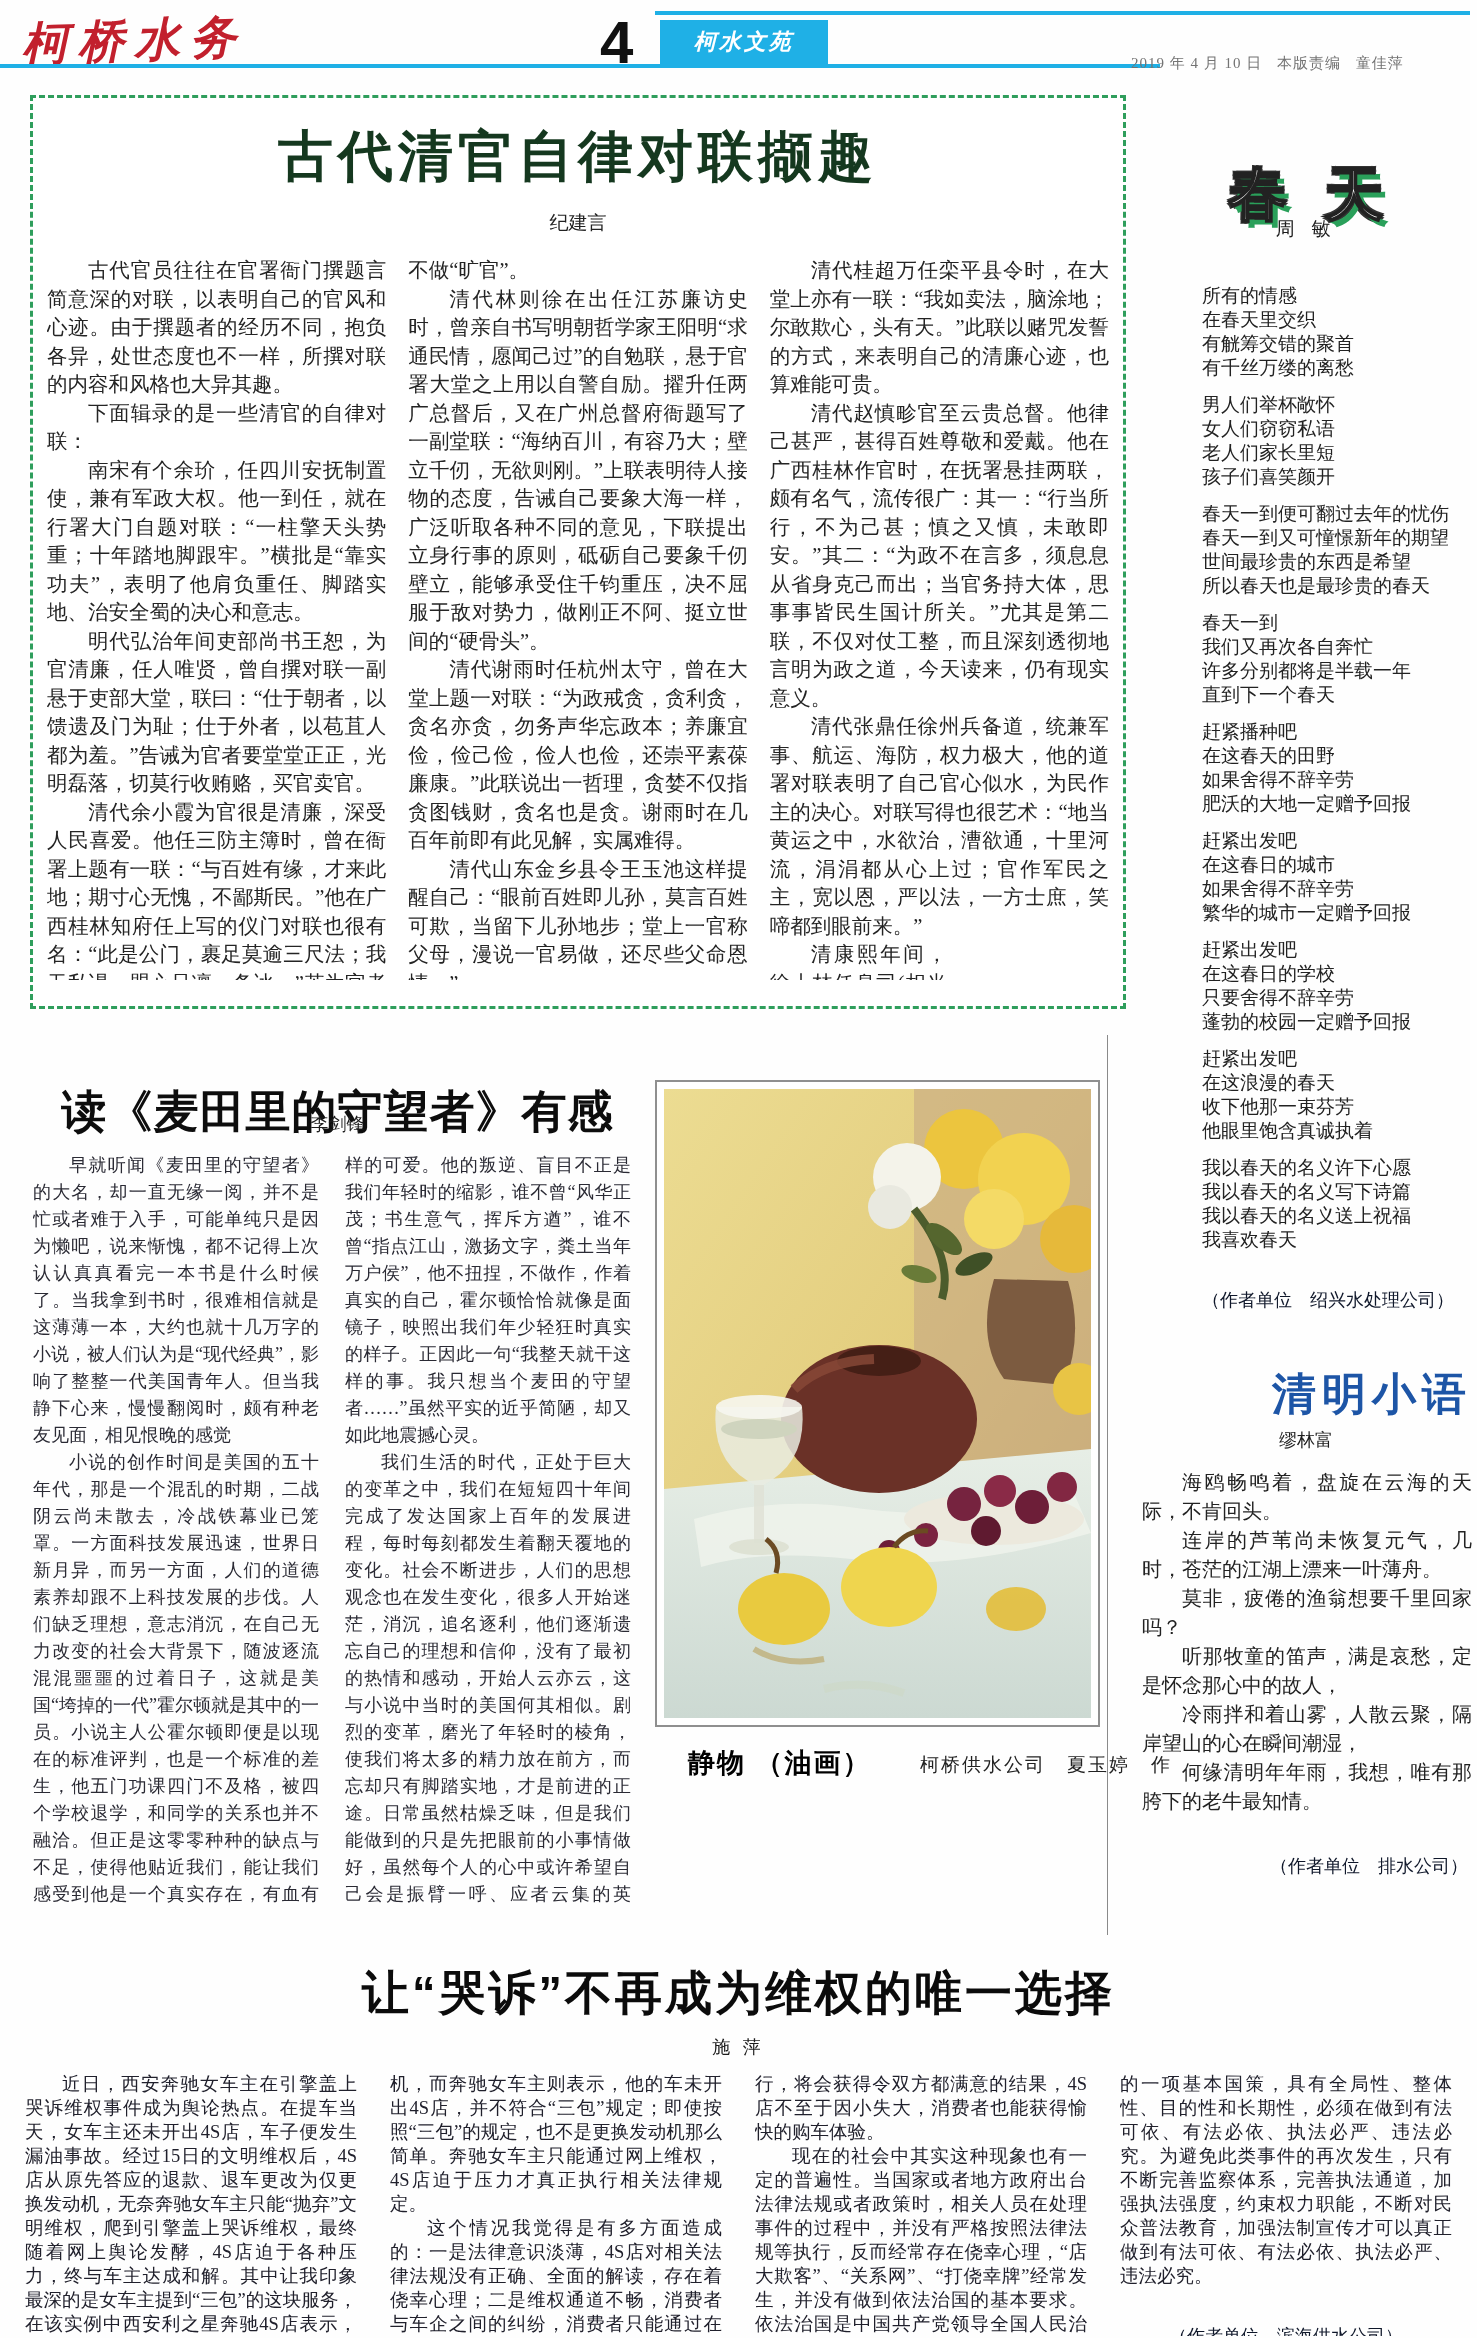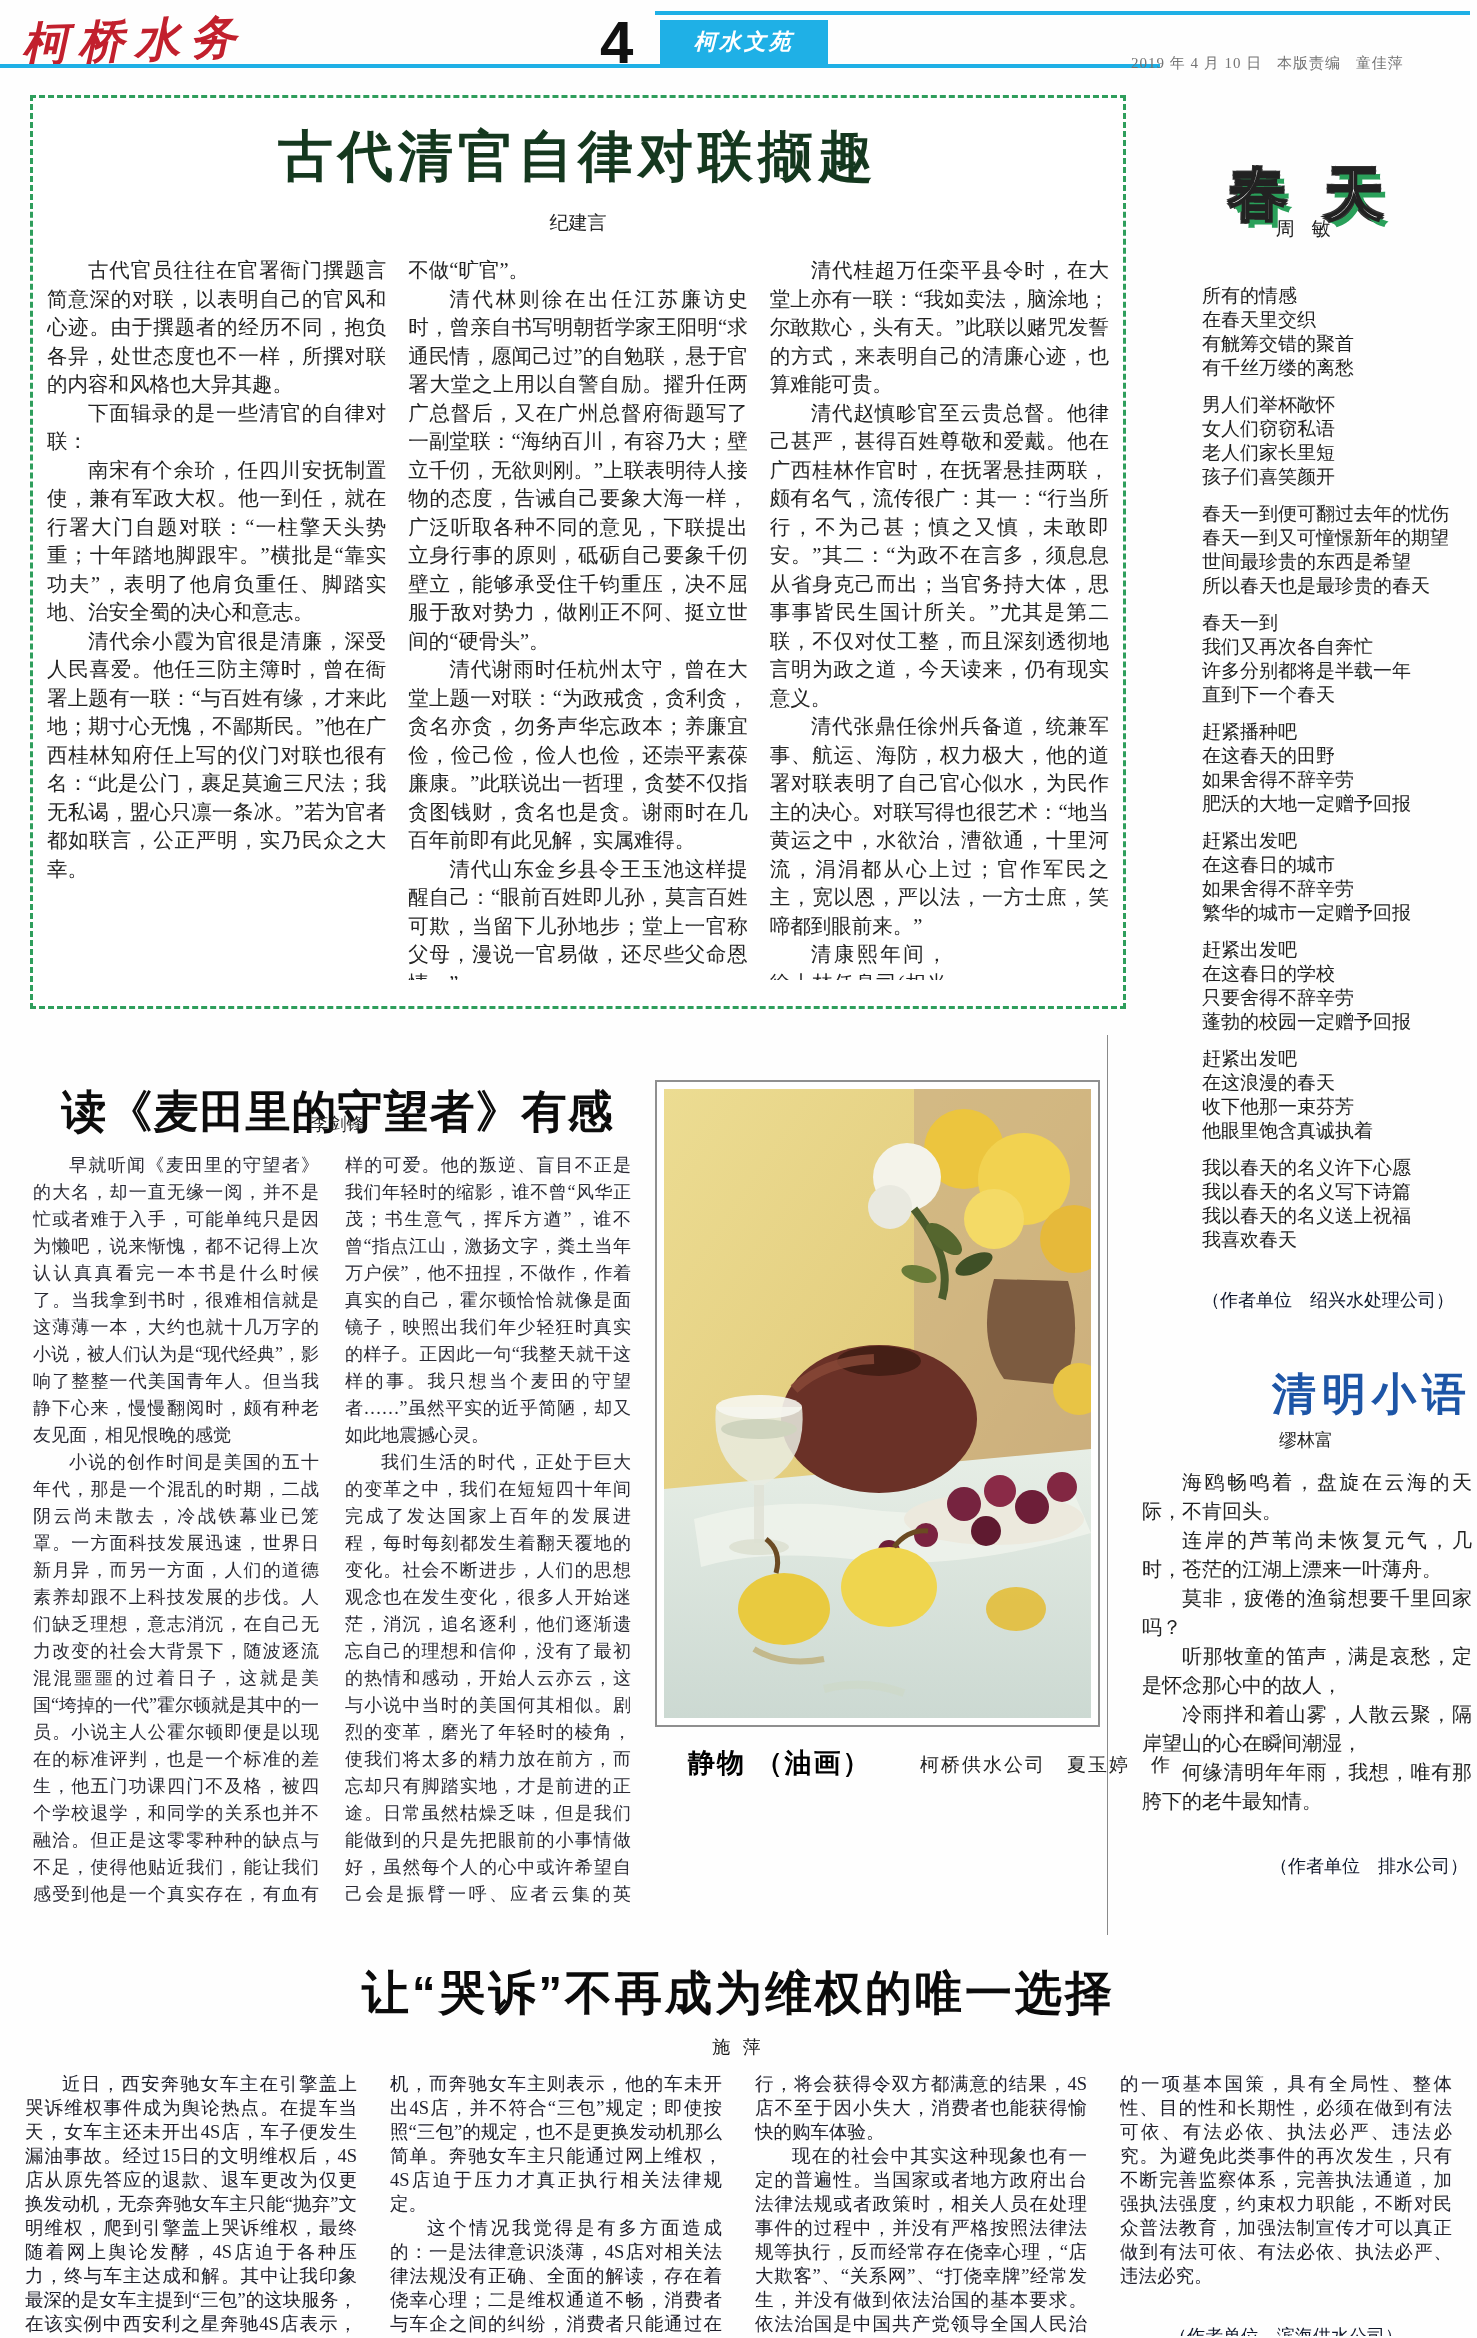--- a/index.html
+++ b/index.html
@@ -82,20 +82,21 @@
 </div>
 
 <div class="abs gbox">
   <div class="gbox-title">古代清官自律对联撷趣</div>
   <div class="gbox-author">纪建言</div>
   <div class="gbox-cols">
     <div class="gbox-col">
       <p class="p">古代官员往往在官署衙门撰题言简意深的对联，以表明自己的官风和心迹。由于撰题者的经历不同，抱负各异，处世态度也不一样，所撰对联的内容和风格也大异其趣。</p>
       <p class="p">下面辑录的是一些清官的自律对联：</p>
       <p class="p">南宋有个余玠，任四川安抚制置使，兼有军政大权。他一到任，就在行署大门自题对联：“一柱擎天头势重；十年踏地脚跟牢。”横批是“靠实功夫”，表明了他肩负重任、脚踏实地、治安全蜀的决心和意志。</p>
+      <p class="p">明代弘治年间吏部尚书王恕，为官清廉，任人唯贤，曾自撰对联一副悬于吏部大堂，联曰：“仕于朝者，以馈遗及门为耻；仕于外者，以苞苴人都为羞。”告诫为官者要堂堂正正，光明磊落，切莫行收贿赂，买官卖官。</p>
       <p class="p">清代余小霞为官很是清廉，深受人民喜爱。他任三防主簿时，曾在衙署上题有一联：“与百姓有缘，才来此地；期寸心无愧，不鄙斯民。”他在广西桂林知府任上写的仪门对联也很有名：“此是公门，裹足莫逾三尺法；我无私谒，盟心只凛一条冰。”若为官者都如联言，公正严明，实乃民众之大幸。</p>
 
     </div>
     <div class="gbox-col">
       <p class="pc">不做“旷官”。</p>
       <p class="p">清代林则徐在出任江苏廉访史时，曾亲自书写明朝哲学家王阳明“求通民情，愿闻己过”的自勉联，悬于官署大堂之上用以自警自励。擢升任两广总督后，又在广州总督府衙题写了一副堂联：“海纳百川，有容乃大；壁立千仞，无欲则刚。”上联表明待人接物的态度，告诫自己要象大海一样，广泛听取各种不同的意见，下联提出立身行事的原则，砥砺自己要象千仞壁立，能够承受住千钧重压，决不屈服于敌对势力，做刚正不阿、挺立世间的“硬骨头”。</p>
       <p class="p">清代谢雨时任杭州太守，曾在大堂上题一对联：“为政戒贪，贪利贪，贪名亦贪，勿务声华忘政本；养廉宜俭，俭己俭，俭人也俭，还崇平素葆廉康。”此联说出一哲理，贪婪不仅指贪图钱财，贪名也是贪。谢雨时在几百年前即有此见解，实属难得。</p>
       <p class="p">清代山东金乡县令王玉池这样提醒自己：“眼前百姓即儿孙，莫言百姓可欺，当留下儿孙地步；堂上一官称父母，漫说一官易做，还尽些父命恩情。”</p>
 
     </div>

